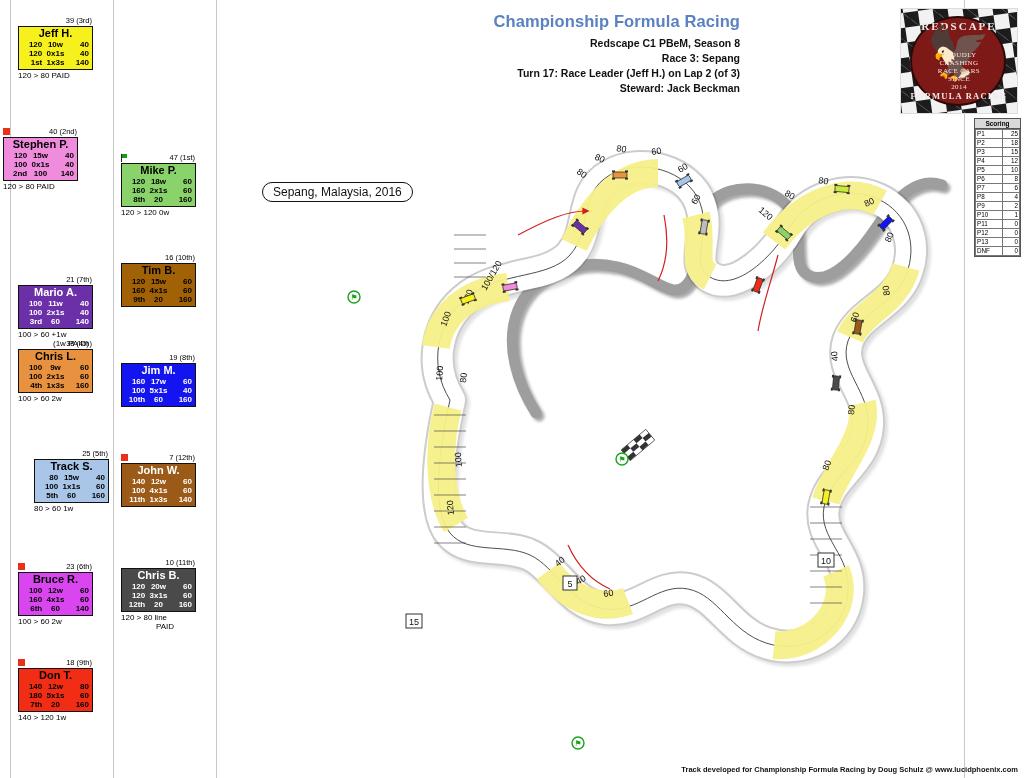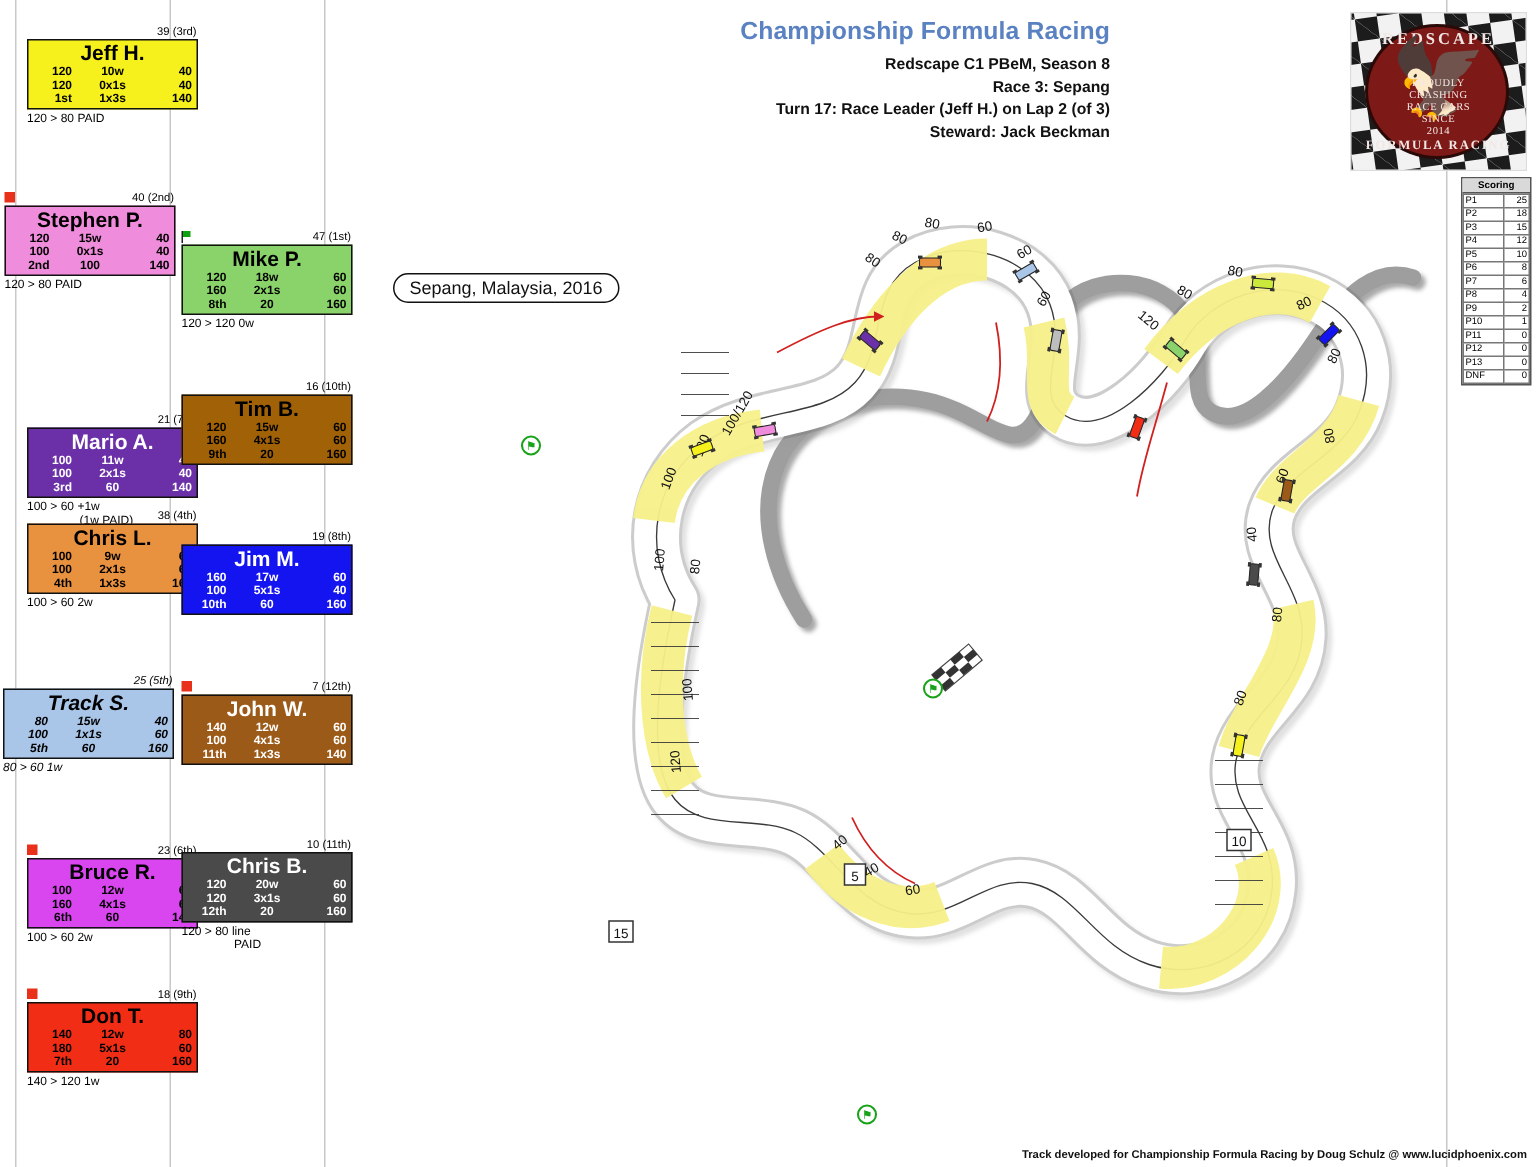--- a/index.html
+++ b/index.html
@@ -24,21 +24,21 @@
     background: #c8c8c8;
   }
   .rail-a { left: 10px; }
   .rail-b { left: 113px; }
   .rail-c { left: 216px; }
   .rail-d { left: 964px; }
 
   
   .card {
     position: absolute;
-    width: 114px;
+    width: 75px;
     font-size: 8px;
     line-height: 1;
   }
   .card-head {
     position: relative;
     height: 9px;
     text-align: right;
     font-size: 7.5px;
     color: #000;
     padding-right: 1px;
@@ -68,21 +68,21 @@
     background: #11a011;
   }
   .card-box {
     border: 1.6px solid #111;
     box-sizing: border-box;
     padding: 1px 3px 2px 3px;
   }
   .card-name {
     text-align: center;
     font-weight: bold;
-    font-size: 14px;
+    font-size: 11px;
     padding-bottom: 1px;
     white-space: nowrap;
   }
   .card-row {
     display: flex;
     justify-content: space-between;
     font-size: 8px;
     font-weight: bold;
     padding: 0.5px 0;
     white-space: nowrap;
@@ -427,21 +427,21 @@
             <span class="c3">60</span>
           </div>
           <div class="card-row">
             <span class="c1">4th</span>
             <span class="c2">1x3s</span>
             <span class="c3">160</span>
           </div>
         </div>
         <div class="card-note">100 &gt; 60 2w</div>
       </div>
-      <div class="card" style="left: 2px; top: 450px; font-style: italic;">
+      <div class="card" style="left: 34px; top: 450px;">
         <div class="card-head"><span>25</span> <span>(5th)</span></div>
         <div class="card-box" style="background:#a9c6e8;color:#000000">
           <div class="card-name">Track S.</div>
           <div class="card-row">
             <span class="c1">80</span>
             <span class="c2">15w</span>
             <span class="c3">40</span>
           </div>
           <div class="card-row">
             <span class="c1">100</span>

